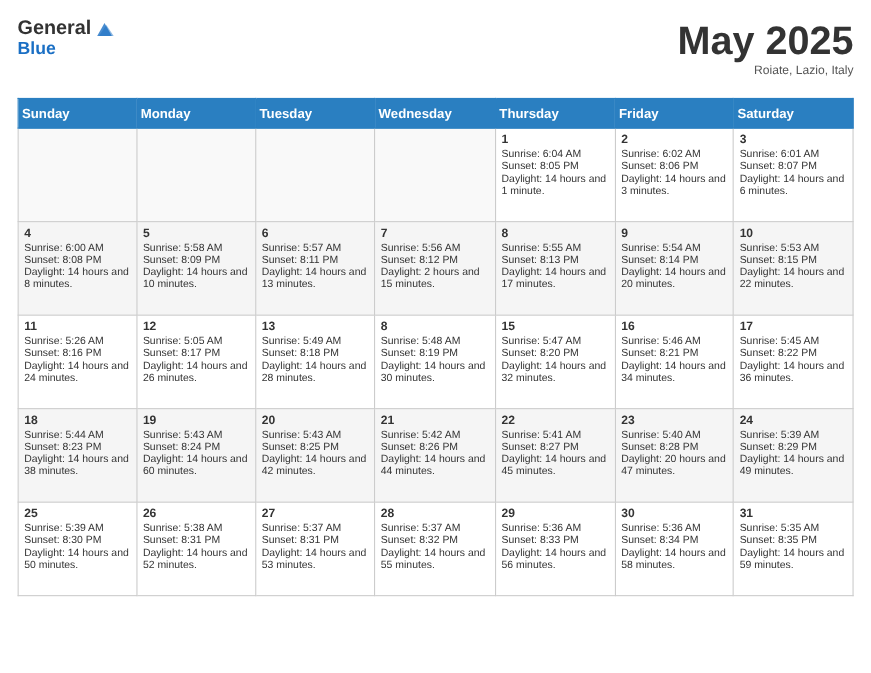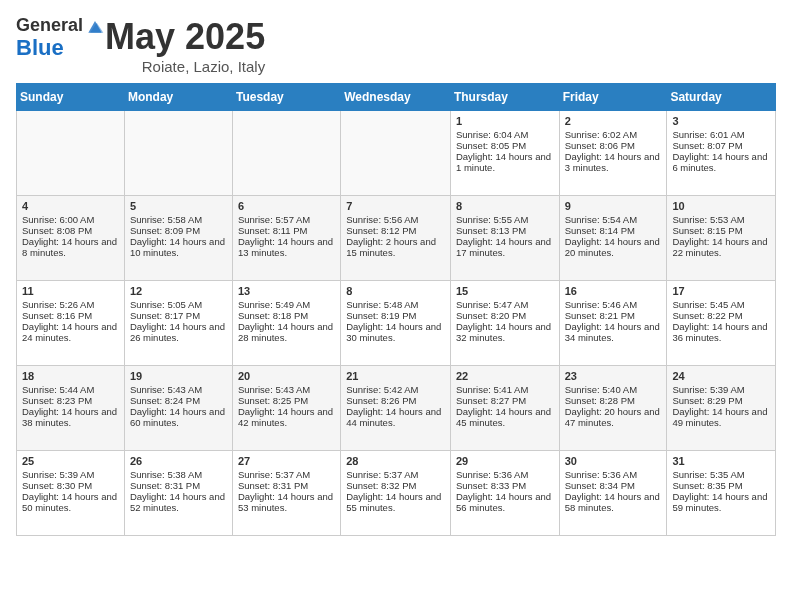--- a/index.html
+++ b/index.html
@@ -5,52 +5,53 @@
     * { box-sizing: border-box; margin: 0; padding: 0; }
     body {
       font-family: Arial, sans-serif;
       background: #fff;
       width: 792px;
       min-height: 612px;
       padding: 16px;
     }
     .header {
       display: flex;
+      justify-content: space-between;
       align-items: flex-start;
-      margin-bottom: 8px;
+      margin-bottom: 19px;
     }
     .logo {
       display: flex;
       align-items: center;
     }
     .logo-text-general {
       font-size: 18px;
       font-weight: bold;
       color: #333;
     }
     .logo-text-blue {
-      font-size: 22px;
+      font-size: 16px;
       font-weight: bold;
       color: #1a6fc4;
     }
     .logo-icon {
       width: 20px;
       height: 20px;
       margin-left: 2px;
     }
     .title-block {
       text-align: right;
     }
     .month-title {
       font-size: 36px;
       font-weight: bold;
       color: #333;
     }
     .location-title {
-      font-size: 15px;
+      font-size: 11px;
       color: #555;
     }
     table {
       width: 100%;
       border-collapse: collapse;
       font-size: 10px;
     }
     thead th {
       background-color: #2a7fc1;
       color: #fff;

